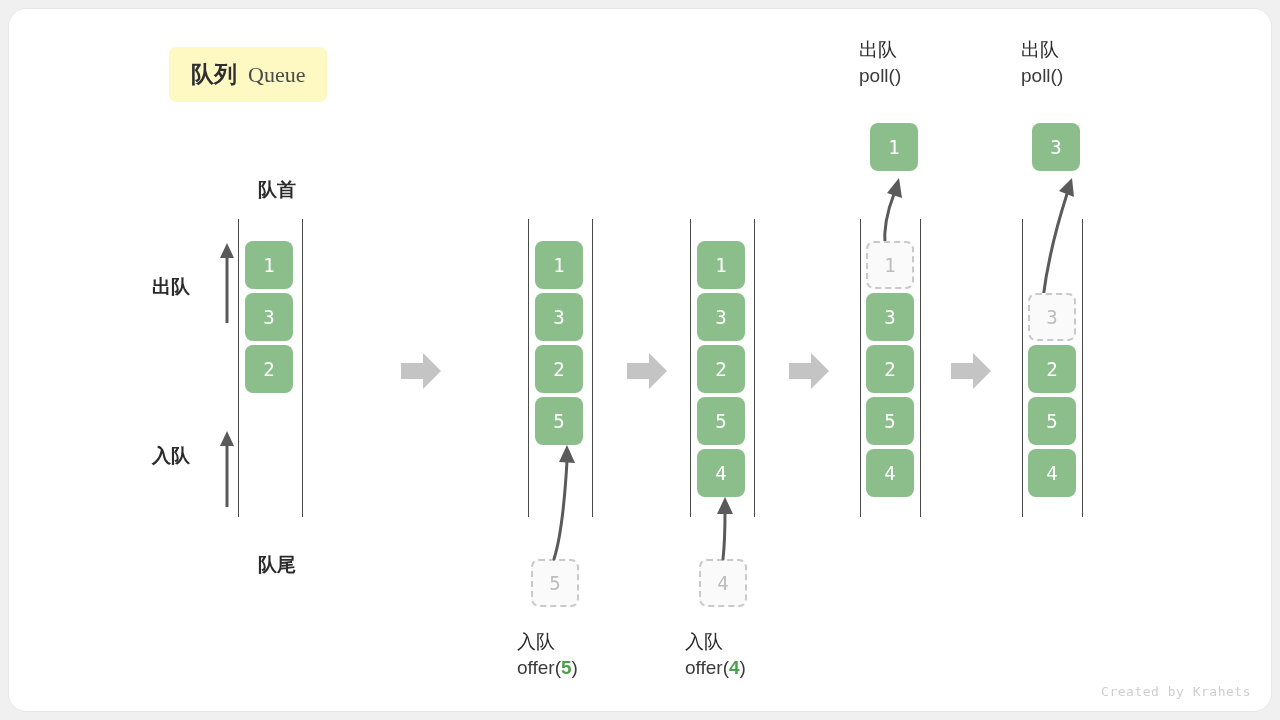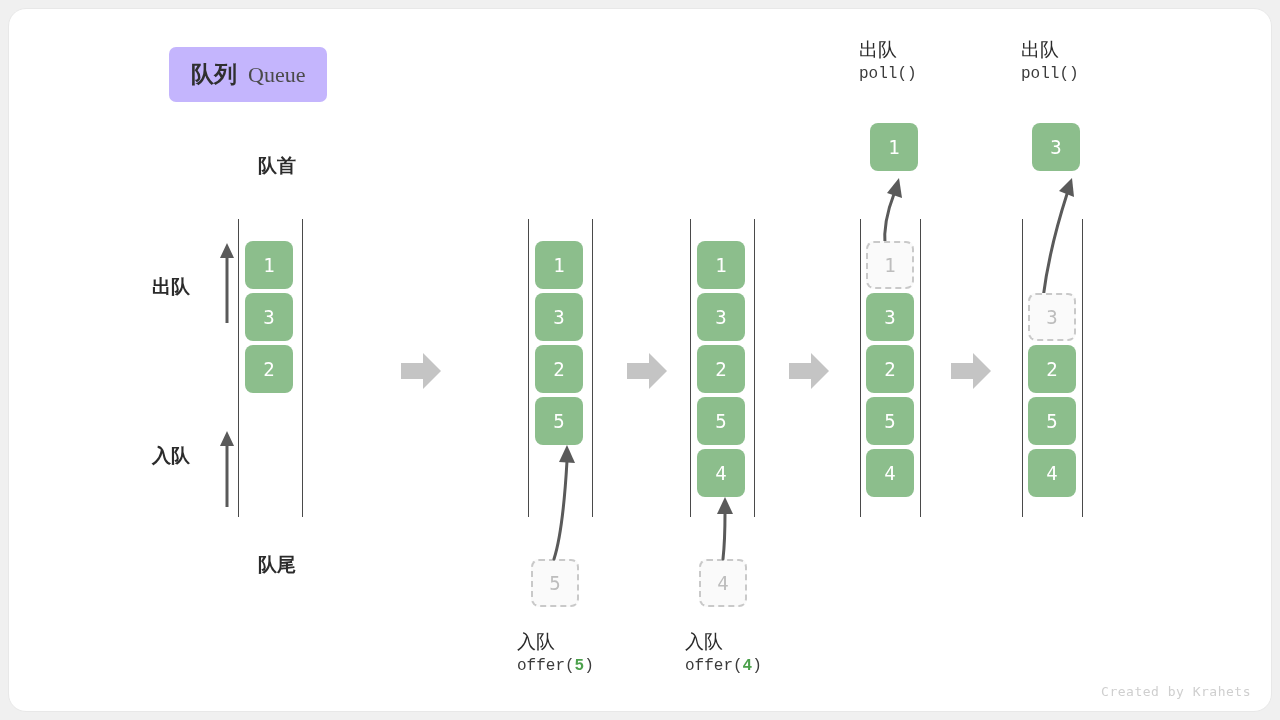--- a/index.html
+++ b/index.html
@@ -12,21 +12,21 @@
   #card{
     position:absolute;left:8px;top:8px;width:1264px;height:704px;
     background:#ffffff;border:1px solid #e8e8e8;border-radius:18px;
     box-sizing:border-box;overflow:hidden;
   }
   #stage{position:absolute;left:0;top:0;width:1264px;height:704px;}
 
   
   .badge{
     position:absolute;left:160px;top:38px;
-    background:#c4b5fd;border-radius:7px;
+    background:#fef9c3;border-radius:7px;
     padding:12px 22px;display:flex;align-items:baseline;gap:11px;
     white-space:nowrap;
   }
   .badge .cn{font-size:23px;font-weight:bold;color:#2f2f2f;}
   .badge .en{font-size:22px;color:#4a4a4a;font-family:Liberation Serif, serif;}
 
   
   .head-label{
     position:absolute;font-size:19px;font-weight:bold;color:#2b2b2b;
     white-space:nowrap;text-align:center;
@@ -55,22 +55,22 @@
 
   
   .flow-arrow{position:absolute;width:44px;height:44px;}
 
   
   .caption{
     position:absolute;white-space:nowrap;text-align:left;line-height:1.38;
   }
   .caption .cn{font-size:19px;color:#2b2b2b;font-weight:normal;}
   .caption .code{
-    font-size:16px;color:#3b3b3b;
-    font-family:Liberation Mono, monospace;
+    font-size:19px;color:#3b3b3b;
+    font-family:Liberation Sans, sans-serif;
   }
   .caption .code .num{color:#4ca14c;font-weight:bold;}
 
   
   .credit{
     position:absolute;right:22px;bottom:14px;
     font-size:13px;color:#cfcfcf;letter-spacing:.5px;
     font-family:"DejaVu Sans Mono","Liberation Mono",monospace;
   }
   svg{overflow:visible;}
@@ -79,21 +79,21 @@
 <body>
 
 <div id="card">
 <div id="stage">
 
   <div class="badge">
     <span class="cn">队列</span>
     <span class="en">Queue</span>
   </div>
 
-  <div class="head-label" style="left:208px;top:144px;width:120px;">队首</div>
+  <div class="head-label" style="left:208px;top:168px;width:120px;">队首</div>
   <div class="head-label" style="left:208px;top:543px;width:120px;">队尾</div>
 
   <div class="side-label" style="left:143px;top:265px;">出队</div>
   <svg style="position:absolute;left:206px;top:232px;" width="24" height="84">
     <line x1="12" y1="82" x2="12" y2="14" stroke="#5a5a5a" stroke-width="3"></line>
     <polygon points="12,2 5,17 19,17" fill="#5a5a5a"></polygon>
   </svg>
 
   <div class="side-label" style="left:143px;top:434px;">入队</div>
   <svg style="position:absolute;left:206px;top:420px;" width="24" height="80">

